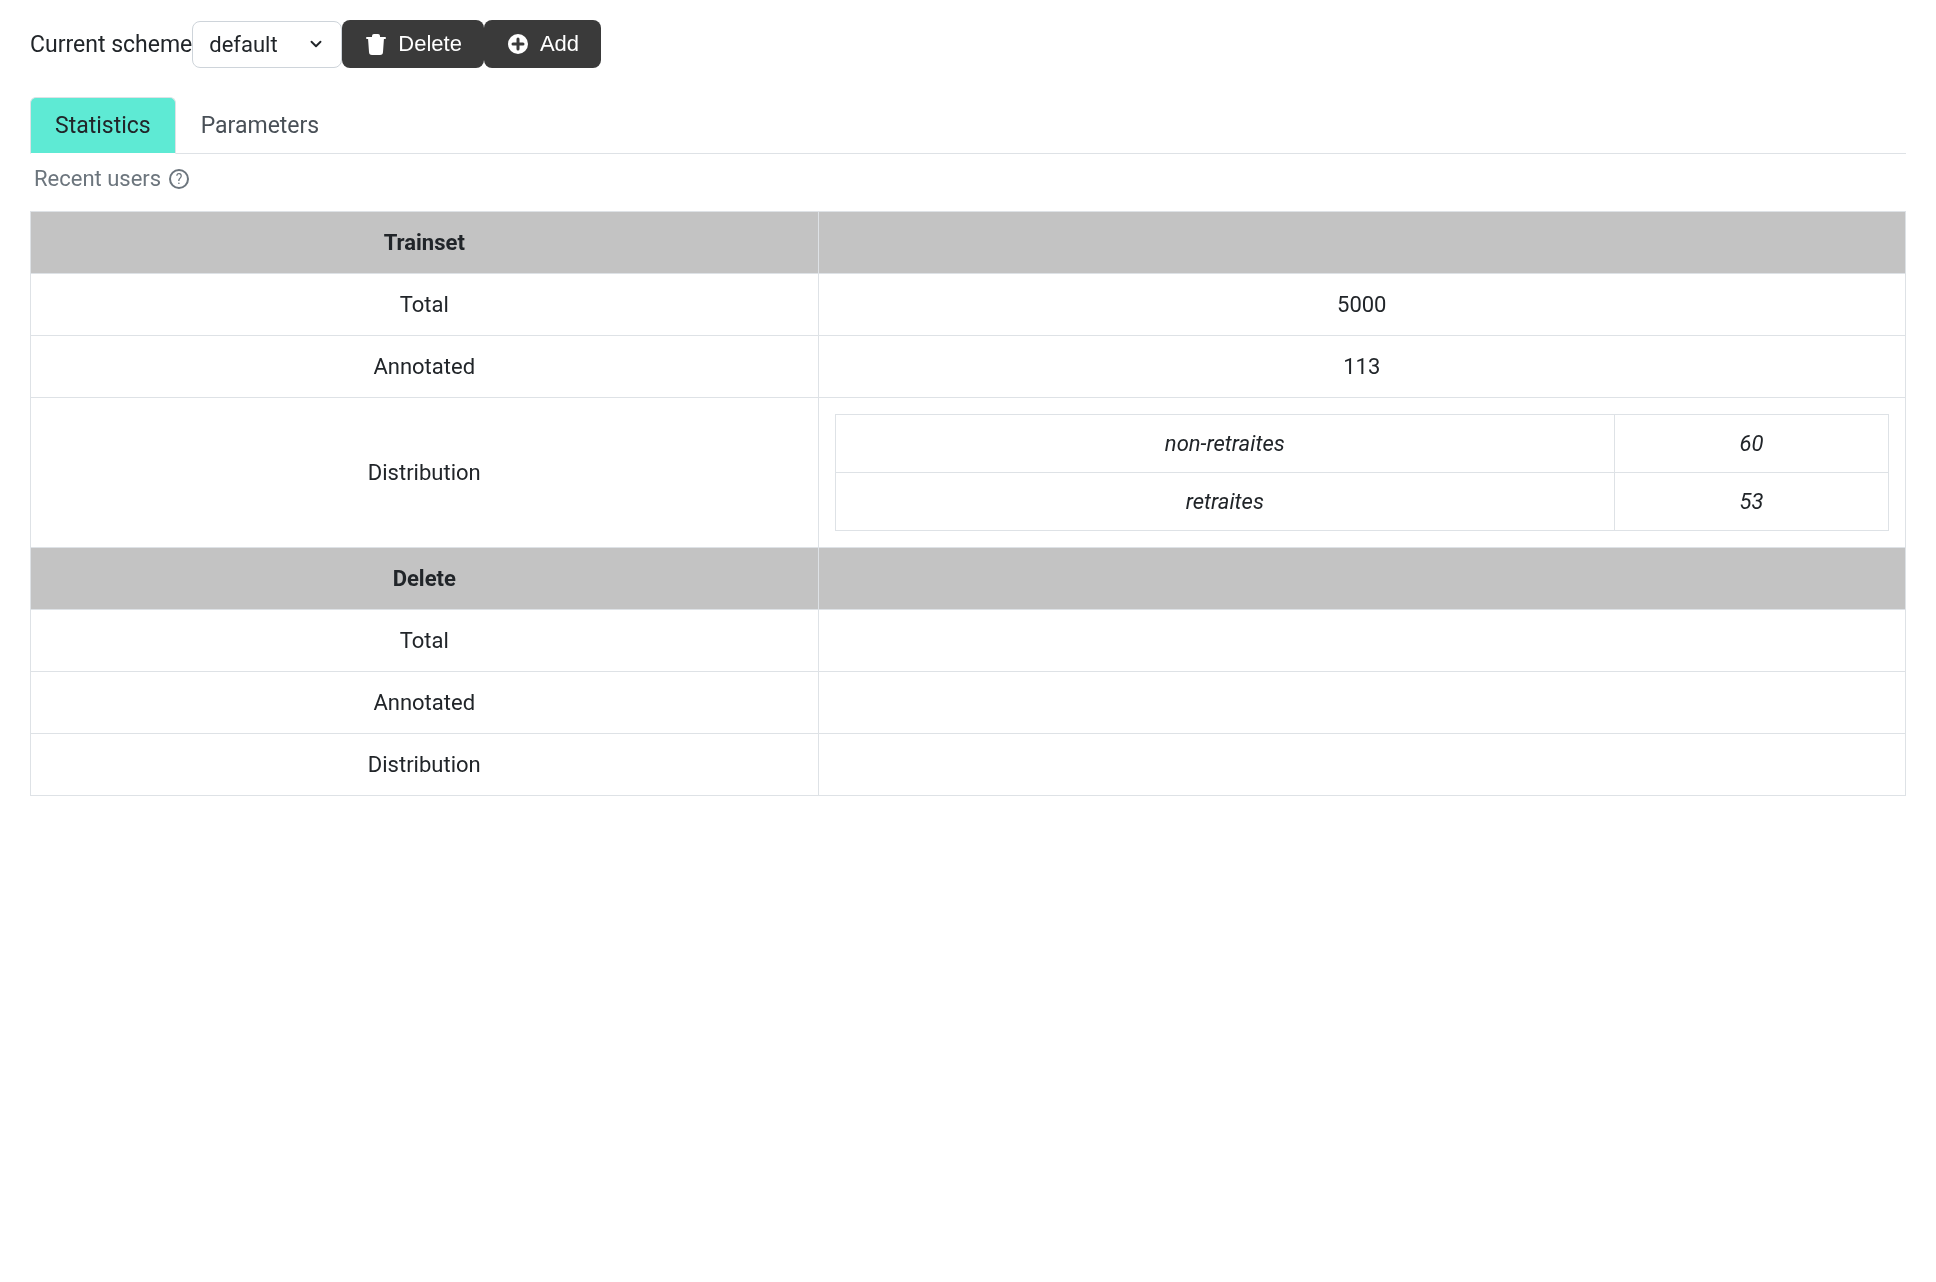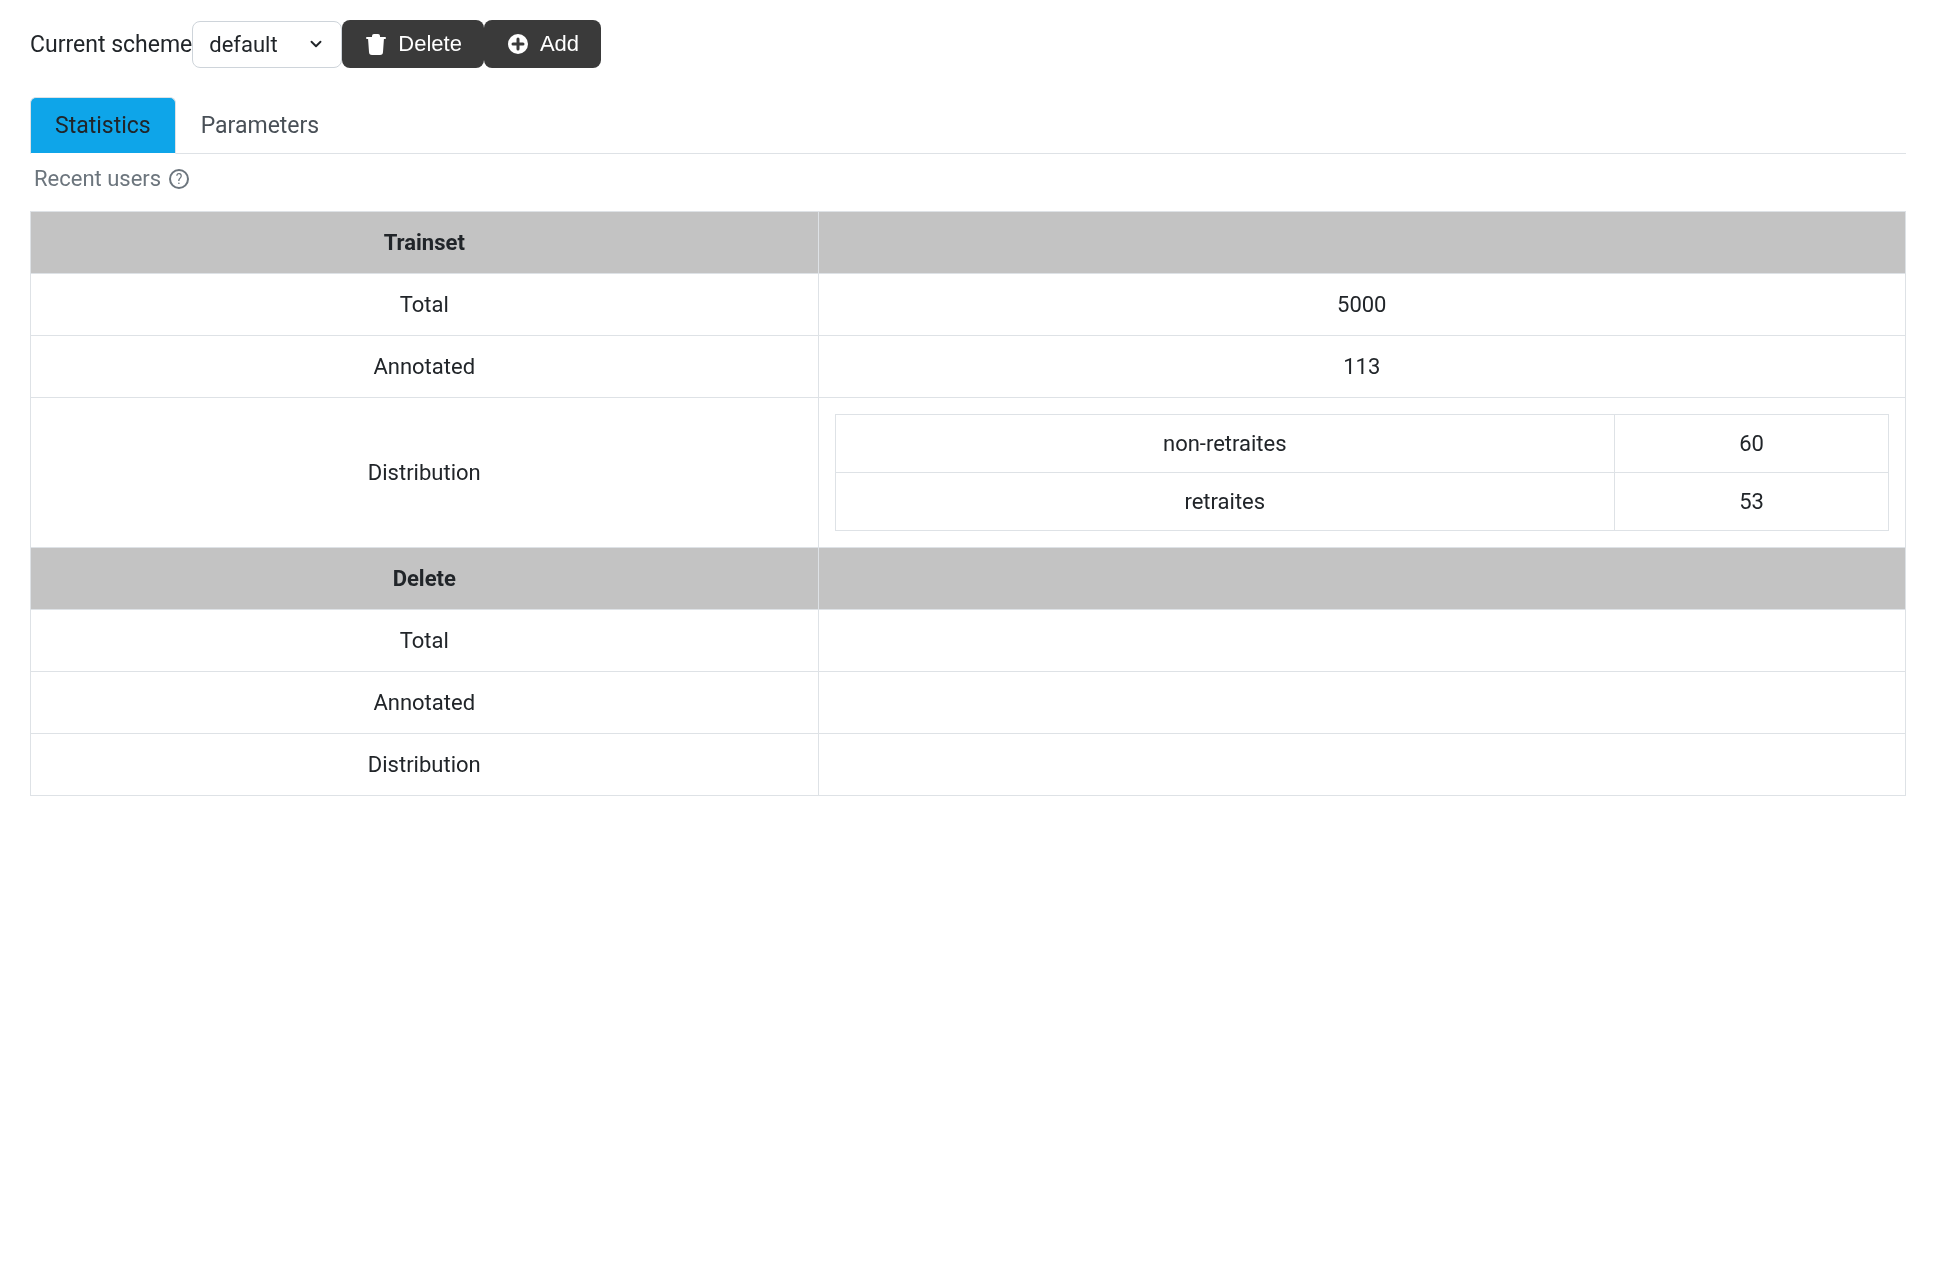--- a/index.html
+++ b/index.html
@@ -74,21 +74,21 @@
       border-bottom: none;
       border-top-left-radius: 6px;
       border-top-right-radius: 6px;
       position: relative;
       top: 1px;
       background: transparent;
     }
     .tab.active {
       color: #212529;
       border-color: #dee2e6;
-      background: #0ea5e9;
+      background: #5eead4;
       border-bottom: 1px solid #fff;
     }
     .subheader {
       display: flex;
       align-items: center;
       gap: 8px;
       padding: 12px 4px 20px 4px;
       color: #6c757d;
       font-size: 22px;
     }
@@ -125,20 +125,21 @@
     }
     .inner-table {
       width: 100%;
       border-collapse: collapse;
       border: 1px solid #dee2e6;
     }
     .inner-table td {
       border: 1px solid #dee2e6;
       padding: 16px 16px;
       font-size: 22px;
+      font-style: italic;
     }
     .inner-count {
       width: 26%;
     }
     .dist-cell {
       padding: 16px !important;
     }
   </style>
 </head>
 <body>

